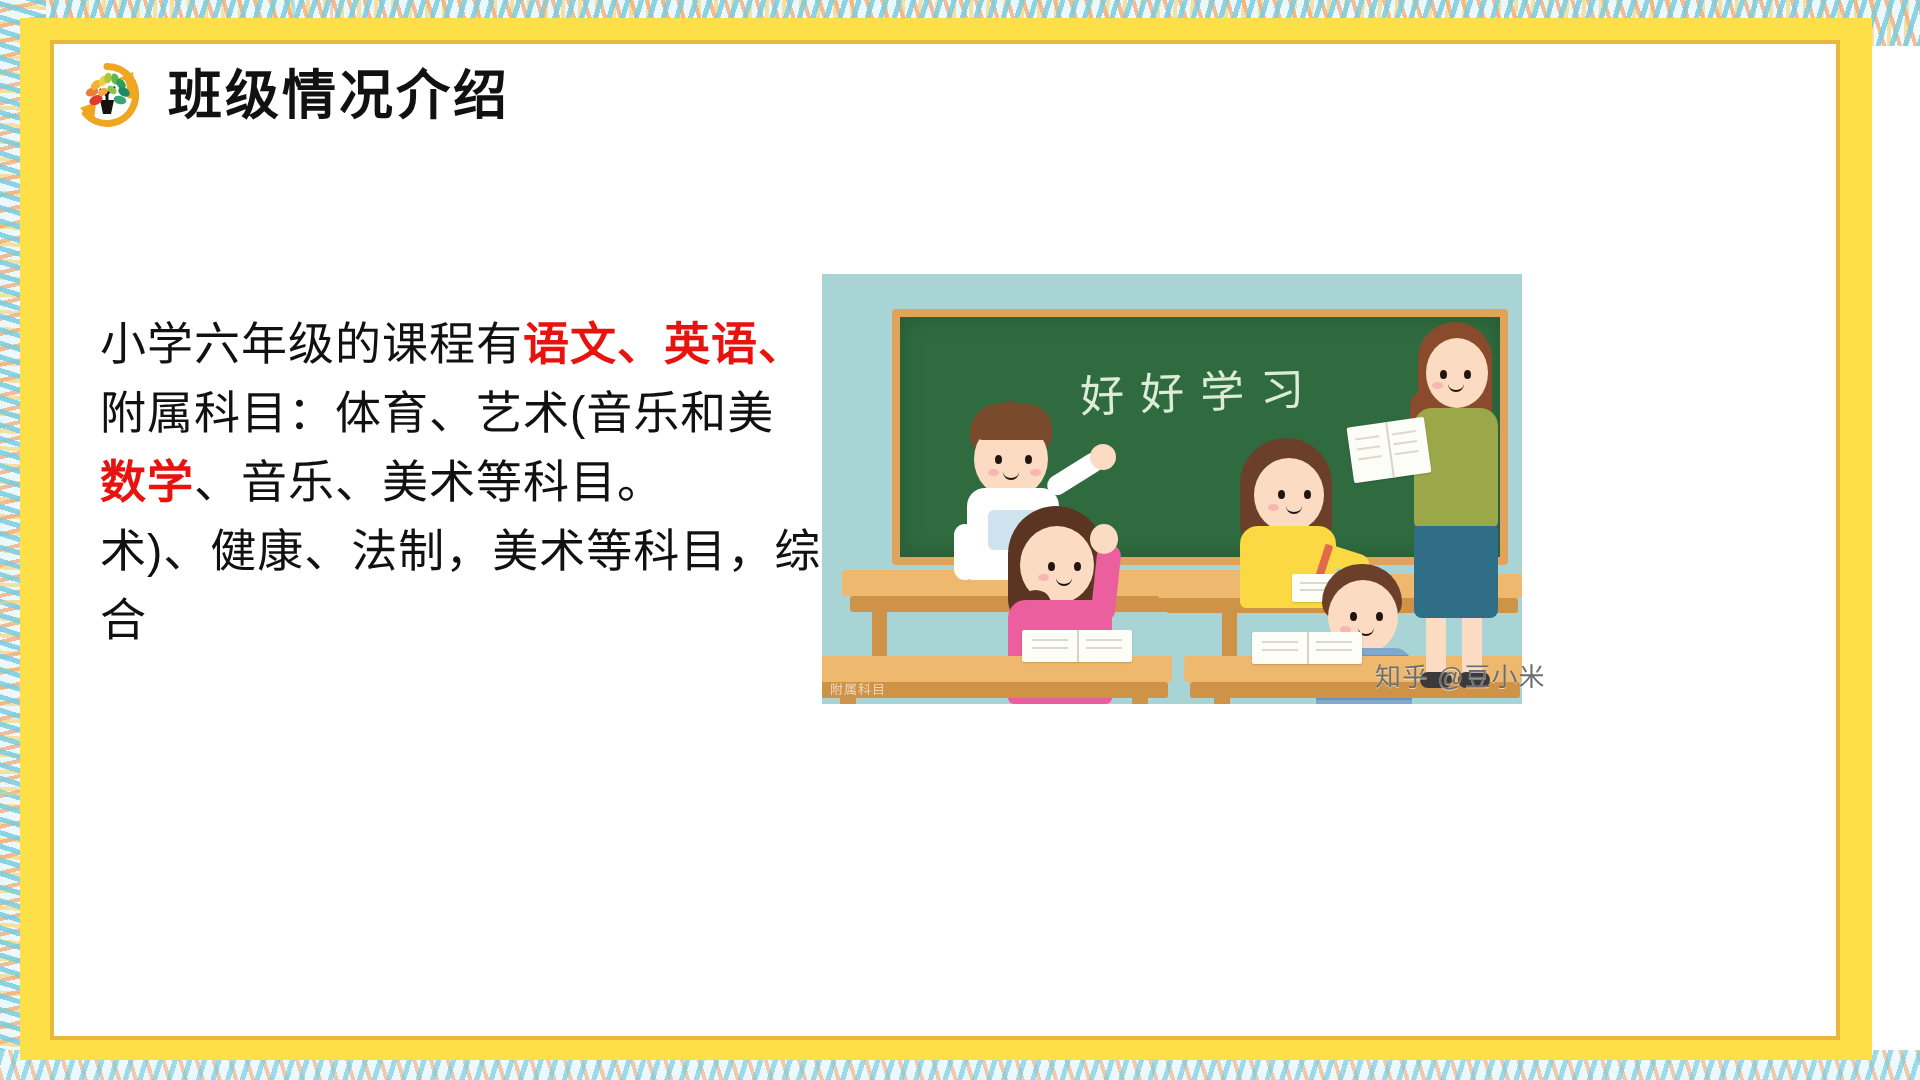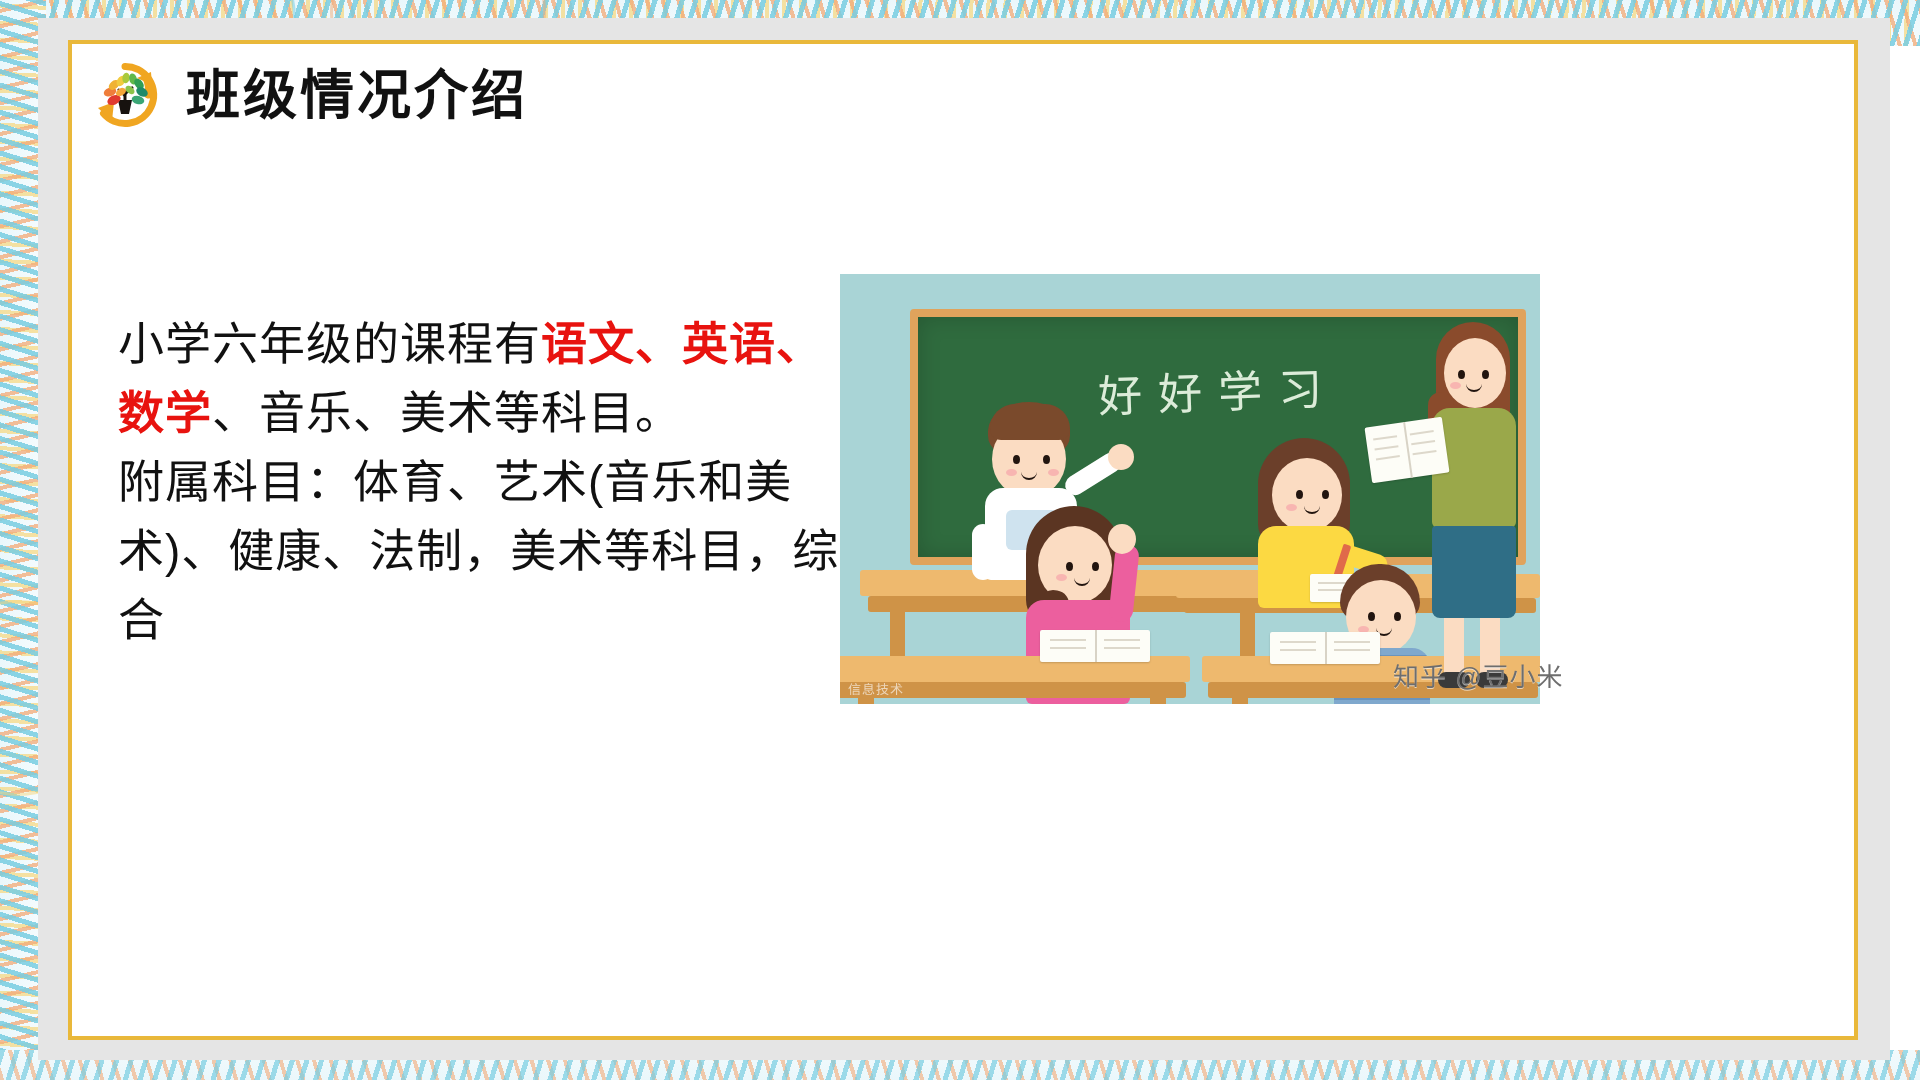--- a/index.html
+++ b/index.html
@@ -56,22 +56,22 @@
         rgba(255,255,255,0) 4px, rgba(255,255,255,0) 16px),
       linear-gradient(#f1fafc,#eaf7fb);
   }
   .deco-swirl{
     position:absolute;border-radius:50%;
     border:3px solid rgba(120,205,225,.55);
   }
 
   
   .page{
-    position:absolute;left:38px;top:18px;
-    width:1852px;height:1042px;background:#e5e5e5;
+    position:absolute;left:20px;top:18px;
+    width:1852px;height:1042px;background:#fde047;
   }
 
   
   .gold-frame{
     position:absolute;left:30px;top:22px;
     width:1790px;height:1000px;
     border:4px solid #e9b83a;
     box-sizing:border-box;
     background:#ffffff;
   }
@@ -191,22 +191,22 @@
           <ellipse cx="48" cy="40" rx="6.4" ry="4.2" transform="rotate(-166 48 40)" fill="#3aa675"></ellipse>
           <ellipse cx="31" cy="32" rx="5.4" ry="3.6" transform="rotate(-30 31 32)" fill="#f4a63a"></ellipse>
           <ellipse cx="40" cy="30" rx="5.2" ry="3.4" transform="rotate(-140 40 30)" fill="#8bc34a"></ellipse>
         </svg>
       </span>
       <span class="page-title">班级情况介绍</span>
     </div>
 
     <div class="body-text">
       <p><span>小学六年级的课程有</span><span class="hl">语文、英语、</span></p>
+      <p>附属科目：体育、艺术(音乐和美</p>
       <p><span class="hl">数学</span><span>、音乐、美术等科目。</span></p>
-      <p>附属科目：体育、艺术(音乐和美</p>
       <p>术)、健康、法制，美术等科目，综合</p>
     </div>
 
     <div class="illus">
 
       <div class="board">
         <div class="board-text">好好学习</div>
       </div>
 
       <div class="desk-top" style="left:20px;top:296px;width:420px;height:26px;"></div>
@@ -319,19 +319,19 @@
           <div class="book-line" style="left:44px;top:22px;width:24px;"></div>
           <div class="book-line" style="left:44px;top:32px;width:24px;"></div>
         </div>
         <div style="position:absolute;left:592px;top:252px;width:84px;height:92px;background:#2f6e86;border-radius:4px 4px 8px 8px;"></div>
         <div style="position:absolute;left:604px;top:344px;width:20px;height:60px;background:#fbdcc2;"></div>
         <div style="position:absolute;left:640px;top:344px;width:20px;height:60px;background:#fbdcc2;"></div>
         <div style="position:absolute;left:598px;top:398px;width:32px;height:16px;background:#3a3a3a;border-radius:8px;"></div>
         <div style="position:absolute;left:636px;top:398px;width:32px;height:16px;background:#3a3a3a;border-radius:8px;"></div>
       </div>
 
-      <div class="wm-copyright">信息技术</div>
+      <div class="wm-copyright">附属科目</div>
     </div>
 
     <div class="wm-zhihu" style="position:absolute;left:1355px;top:638px;">知乎 @豆小米</div>
 
   </div>
 </div>
 
 </body></html>

